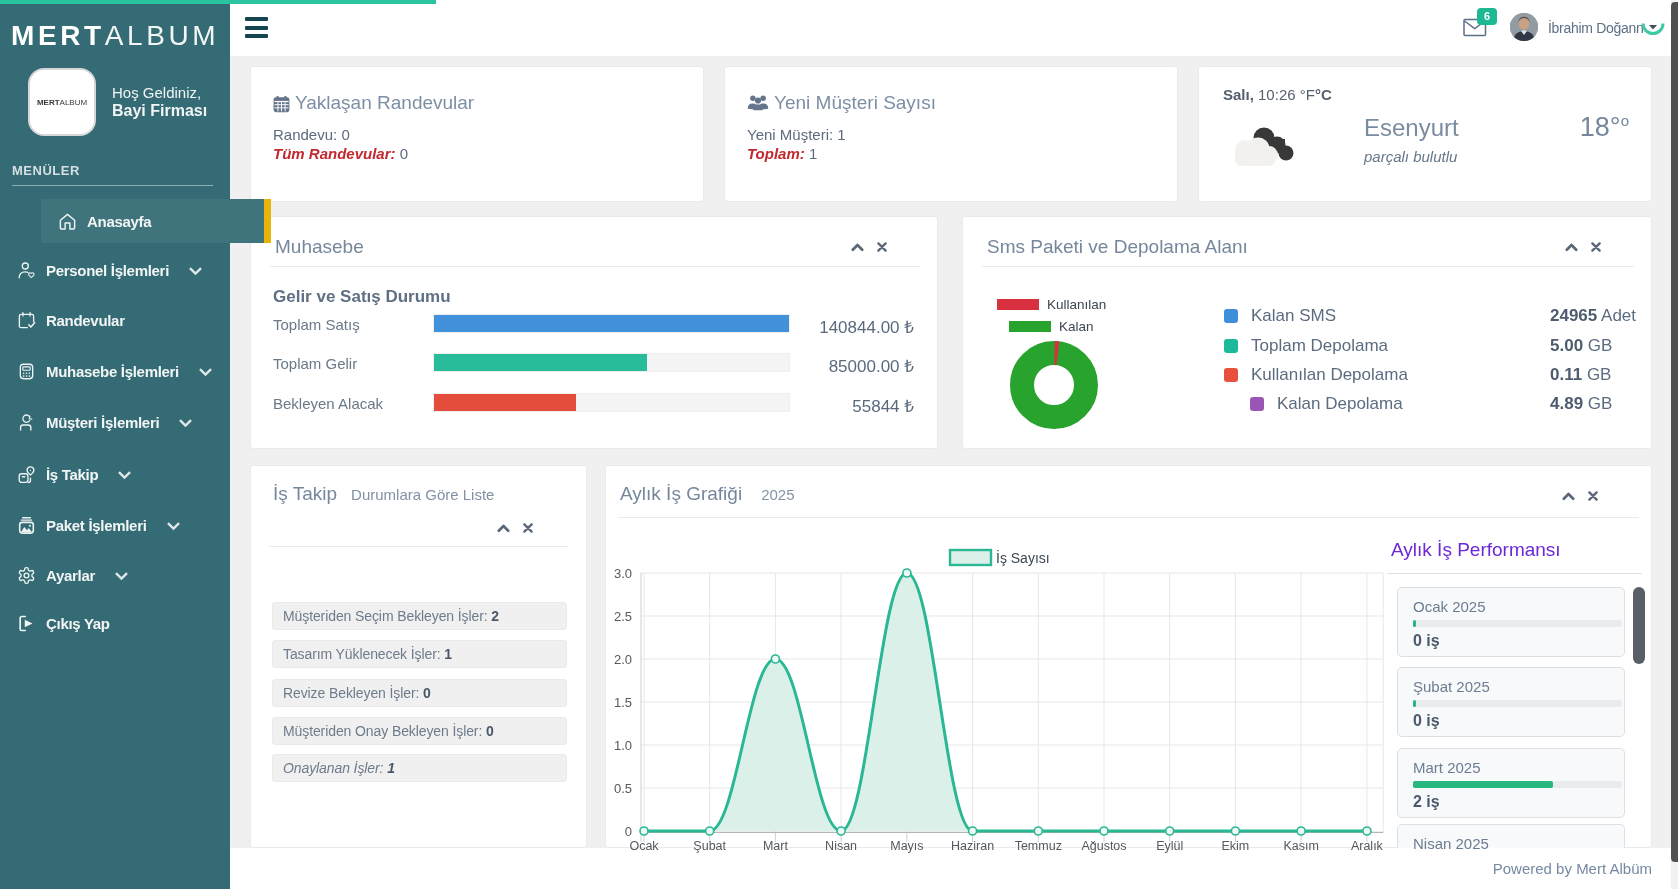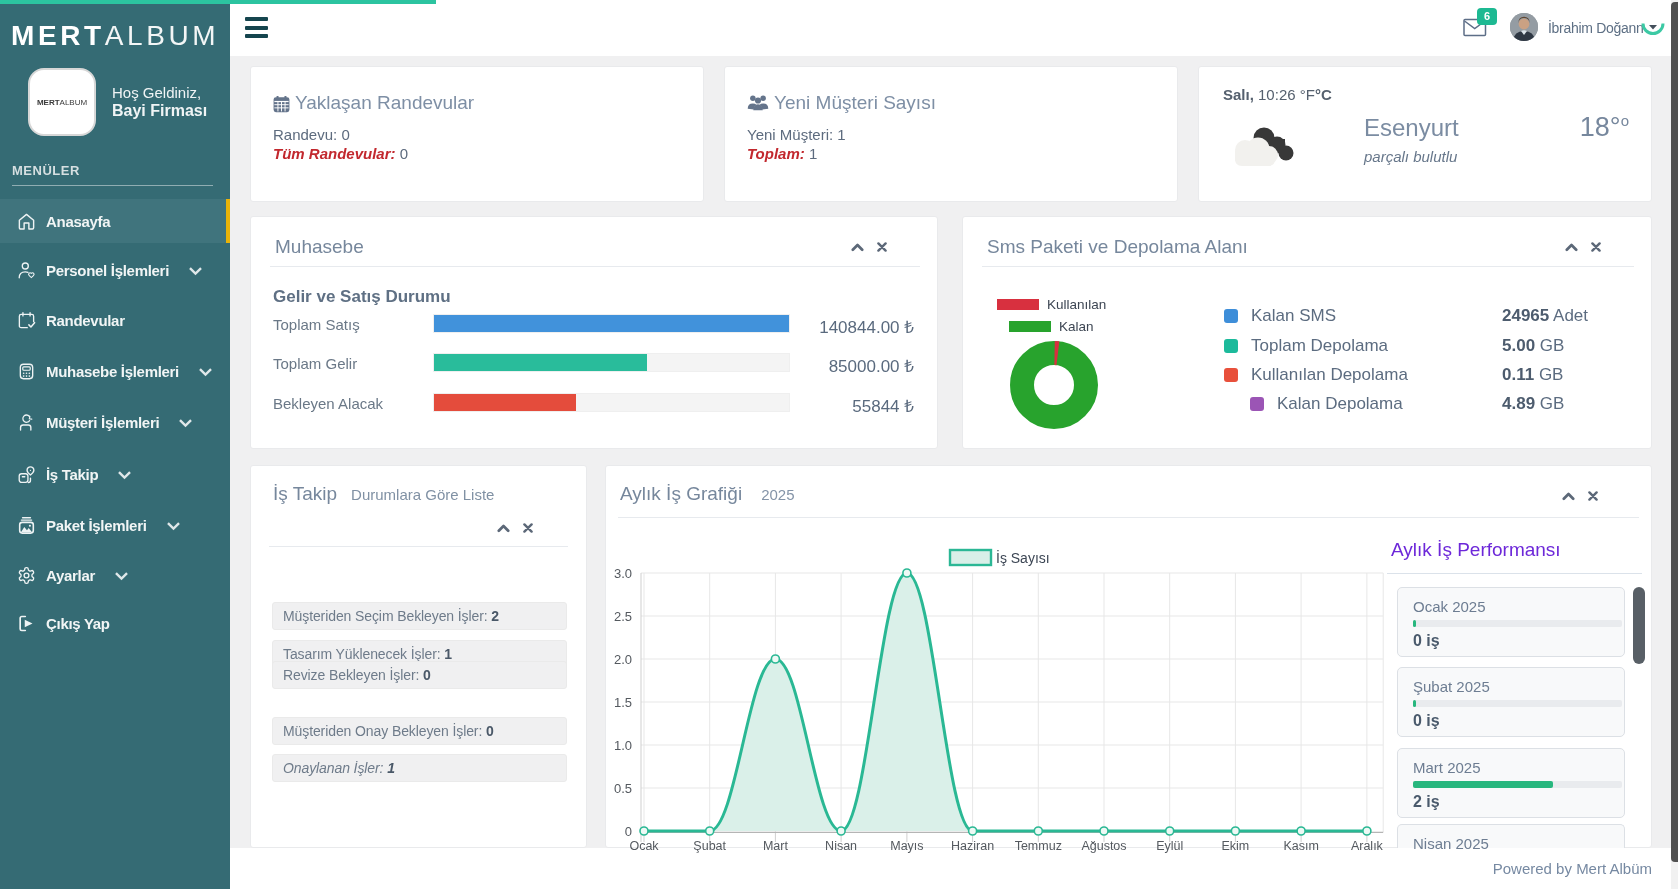--- a/index.html
+++ b/index.html
@@ -21,21 +21,21 @@
   #badge div b { font-weight:700; }
   #welcome { left:112px; top:84px; color:#f0f4f5; font-size:15px; line-height:18px; }
   #welcome b { font-size:16px; }
   #menuler { left:12px; top:163px; color:#d6dfe1; font-size:13px; font-weight:700; letter-spacing:0.5px; }
   #sidehr { left:12px; top:185px; width:201px; height:1px; background:rgba(255,255,255,0.45); }
 
   .mitem { z-index:55; left:0; width:230px; height:44px; display:flex; align-items:center; color:#f1f5f5; font-size:15px; font-weight:600; letter-spacing:-0.3px; }
   .mitem svg { margin-left:17px; width:19px; height:19px; flex:none; }
   .mitem .lbl { margin-left:10px; white-space:nowrap; }
   .mitem .chev { margin-left:17px; }
-  .mitem.active { background:#40747d; border-right:4px solid #eab308; }
+  .mitem.active { background:#40747d; border-right:7px solid #eab308;margin-left:41px; }
 
   
   #topbar { left:230px; top:4px; width:1441px; height:52px; background:#fff; z-index:10; }
   #hamb { z-index:12; left:245px; top:17px; width:23px; height:21px; }
   #hamb div { height:4px; background:#15454e; border-radius:1px; margin-bottom:4.5px; }
   #envel { z-index:12; left:1463px; top:17px; }
   #msgbadge { left:1477px; top:8px; min-width:20px; height:17px; background:#1db992; color:#fff; font-size:11px; font-weight:700; border-radius:4px; text-align:center; line-height:17px; padding:0 5px; z-index:12; }
   #avatar { z-index:12; left:1510px; top:13px; width:28px; height:28px; border-radius:50%; overflow:hidden; background:#8d9499; }
   #uname { z-index:12; left:1548px; top:20px; font-size:14px; color:#5d6f84; letter-spacing:-0.3px; }
   #uarc { z-index:12; left:1641px; top:22px; }
@@ -81,21 +81,21 @@
   .brow .btrack { position:absolute; left:182px; top:0; width:357px; height:19px; background:#f4f4f4; border:1px solid #efefef; }
   .brow .bfill { height:100%; }
   .brow .bval { position:absolute; right:23px; top:1px; font-size:17px; color:#5a6a7e; }
 
   
   .legrow { position:absolute; display:flex; align-items:center; font-size:13.5px; color:#3d4653; }
   .legrow .sw { width:42px; height:11px; margin-right:8px; }
   .smsrow { position:absolute; left:261px; font-size:17px; color:#5c6c80; display:flex; align-items:center; }
   .smsrow .sq { width:14px; height:14px; border-radius:3px; margin-right:13px; flex:none; }
   .smsval { position:absolute; left:539px; font-size:17px; color:#5c6c80; }
-  .smsval b { color:#4d5c6e; }
+  .smsval b { color:#4d5c6e;margin-left:48px; }
 
   
   #cis { left:250px; top:465px; width:337px; height:383px; }
   #cgraf { left:605px; top:465px; width:1047px; height:383px;text-align:right; }
   #istitle { position:absolute; left:22px; top:17px; font-size:19px; color:#76879c; }
   #istitle span { font-size:15px; color:#8091a4; margin-left:14px; }
   #isicons { position:absolute; right:53px; top:53px; white-space:nowrap; }
   #ishr { position:absolute; left:18px; right:18px; top:80px; height:1px; background:#e7eaee; }
   .isrow { position:absolute; left:21px; width:295px; height:28px; background:#f0f0f1; border:1px solid #eaeaea; border-radius:3px; font-size:14px; letter-spacing:-0.1px; color:#6e7b8a; line-height:26px; padding-left:10px; }
   .isrow b { color:#4a5868; }
@@ -260,21 +260,21 @@
 <div class="card" id="cis">
   <div id="istitle">İş Takip<span>Durumlara Göre Liste</span></div>
   <div id="isicons"><svg width="13" height="10" viewBox="0 0 13 10">
         <path d="M1.8 7.8 L6.5 3 L11.2 7.8" fill="none" stroke="#5c6878" stroke-width="2.7" stroke-linecap="round" stroke-linejoin="round"></path>
       </svg><svg width="10" height="10" viewBox="0 0 10 10" style="margin-left:13px;">
         <path d="M1.4 1.4 L8.6 8.6 M8.6 1.4 L1.4 8.6" fill="none" stroke="#5c6878" stroke-width="2.4" stroke-linecap="round"></path>
       </svg></div>
   <div id="ishr"></div>
   <div class="isrow" style="top:136px;">Müşteriden Seçim Bekleyen İşler: <b>2</b></div>
   <div class="isrow" style="top:174px;">Tasarım Yüklenecek İşler: <b>1</b></div>
-  <div class="isrow" style="top:195px;">Revize Bekleyen İşler: <b>0</b></div>
+  <div class="isrow" style="top:213px;">Revize Bekleyen İşler: <b>0</b></div>
   <div class="isrow" style="top:251px;">Müşteriden Onay Bekleyen İşler: <b>0</b></div>
   <div class="isrow" style="top:288px;font-style:italic;">Onaylanan İşler: <b>1</b></div>
 </div>
 
 <div class="card" id="cgraf">
   <div id="graftitle">Aylık İş Grafiği<span>2025</span></div>
   <div id="graficons"><svg width="13" height="10" viewBox="0 0 13 10">
         <path d="M1.8 7.8 L6.5 3 L11.2 7.8" fill="none" stroke="#5c6878" stroke-width="2.7" stroke-linecap="round" stroke-linejoin="round"></path>
       </svg><svg width="10" height="10" viewBox="0 0 10 10" style="margin-left:13px;">
         <path d="M1.4 1.4 L8.6 8.6 M8.6 1.4 L1.4 8.6" fill="none" stroke="#5c6878" stroke-width="2.4" stroke-linecap="round"></path>

